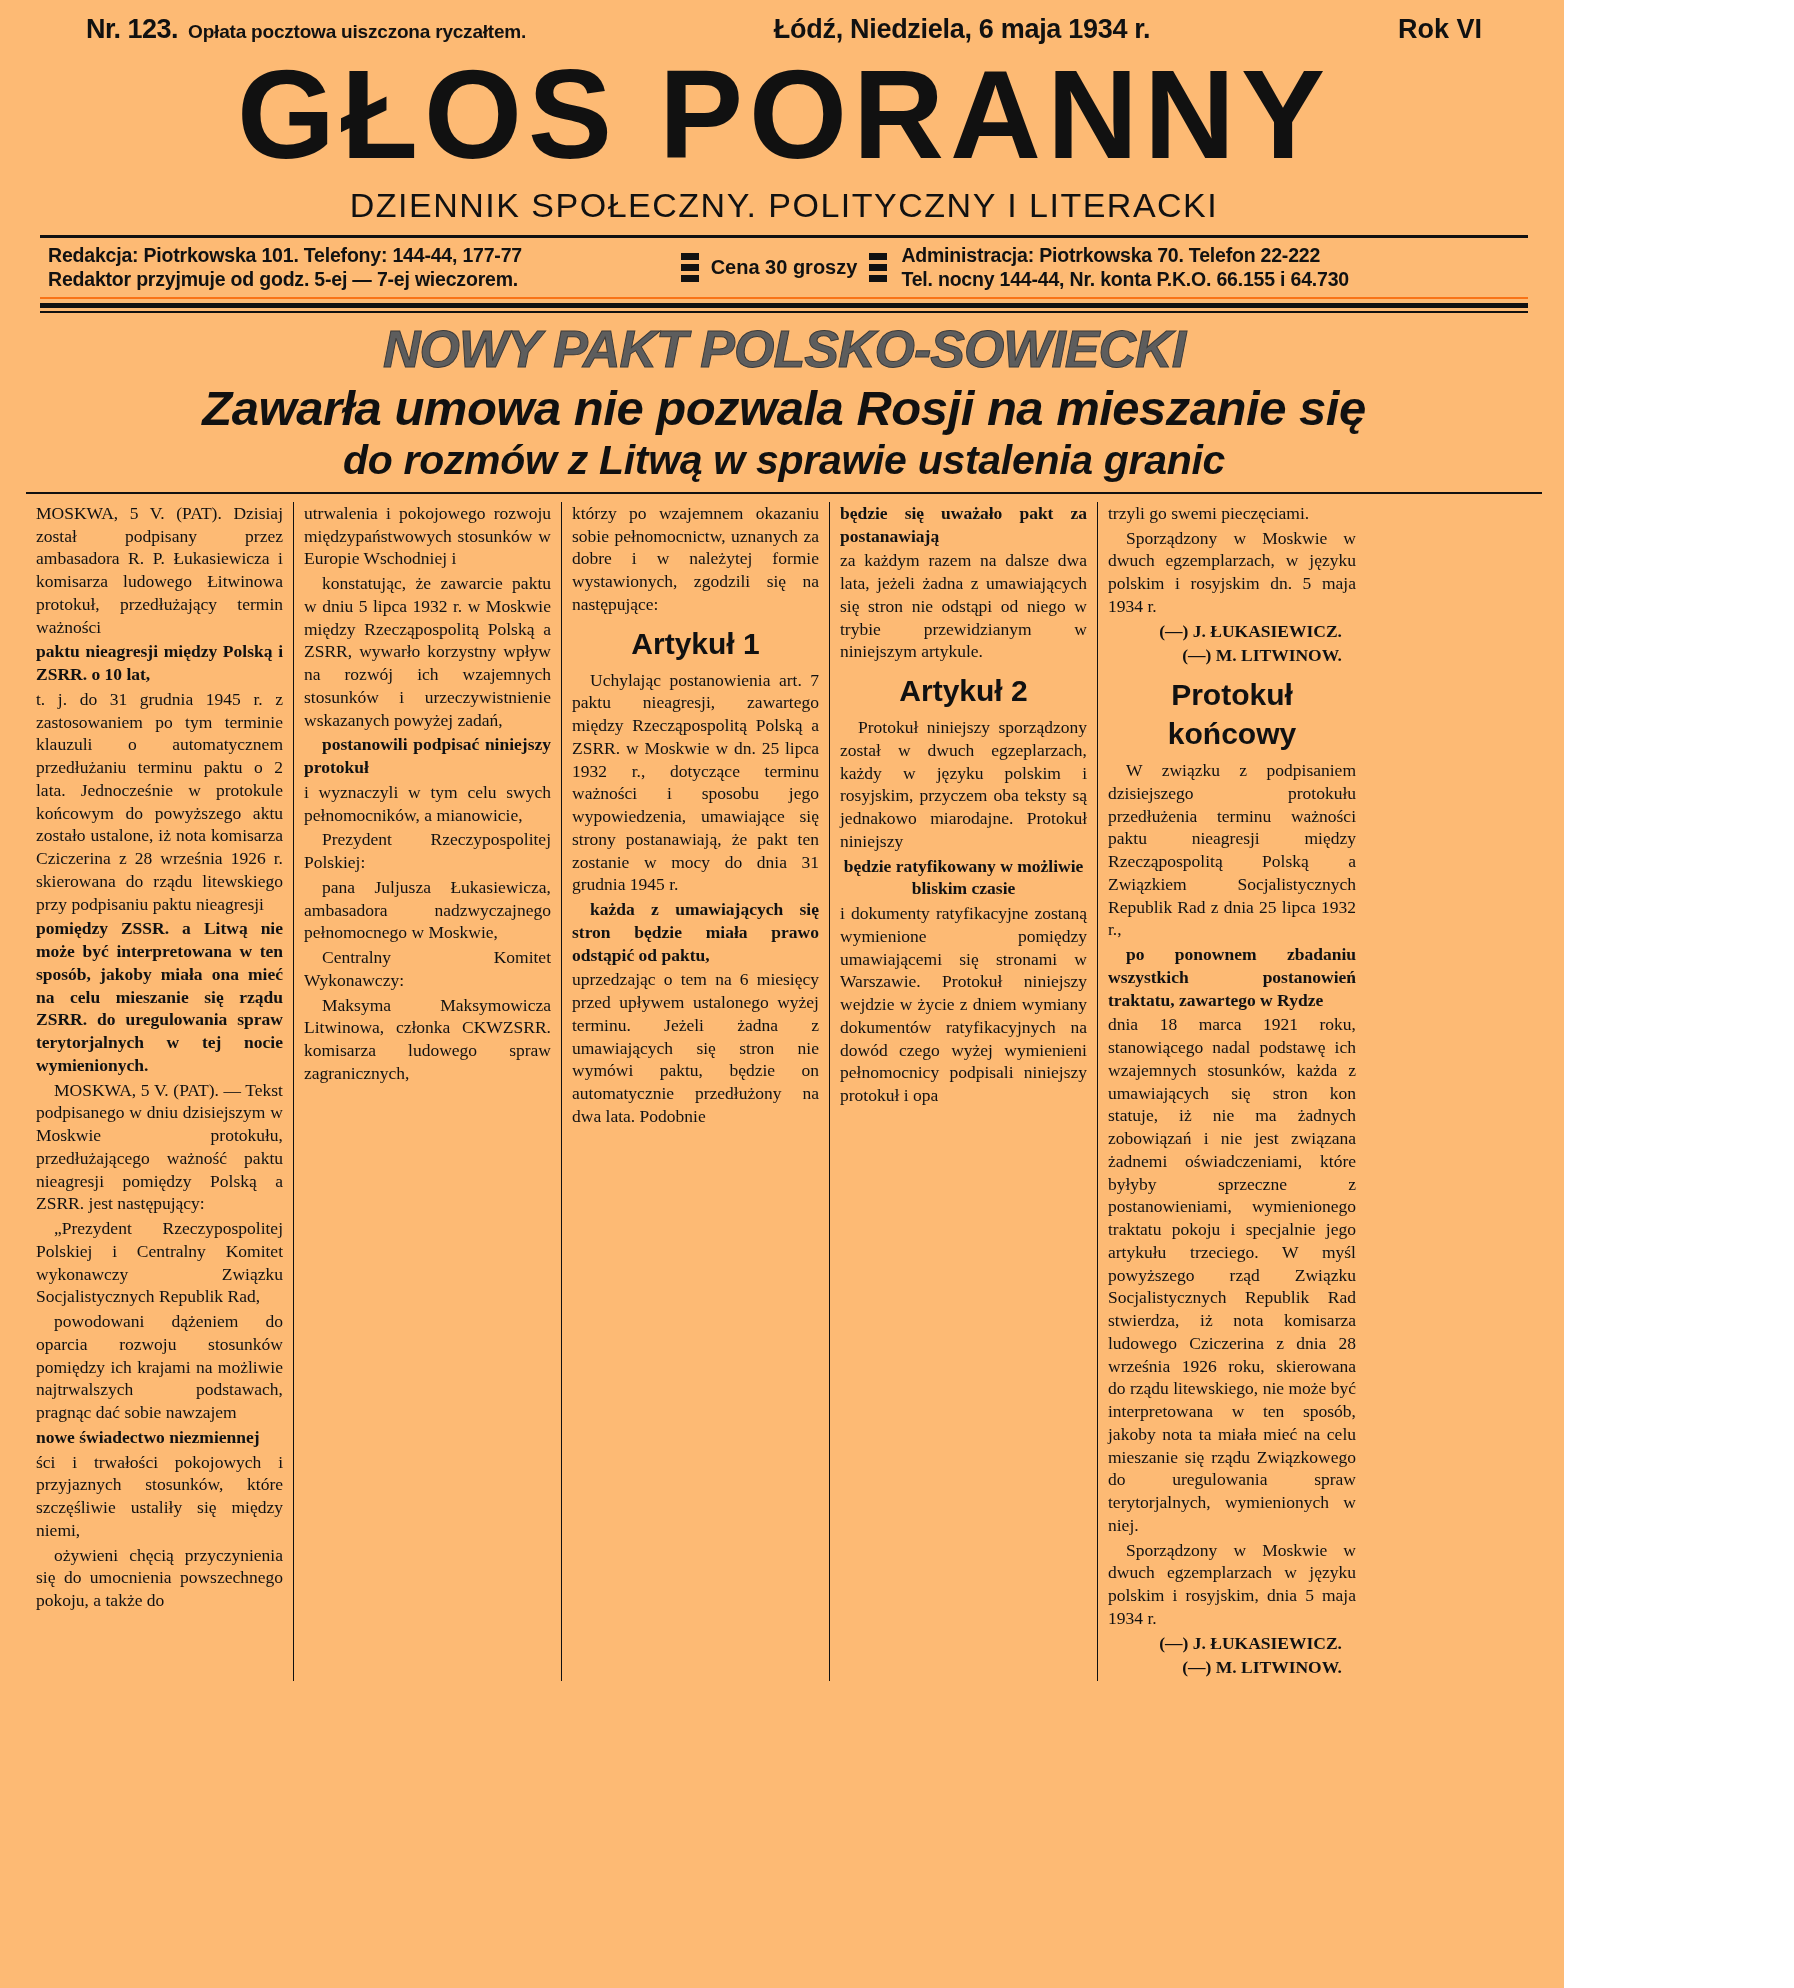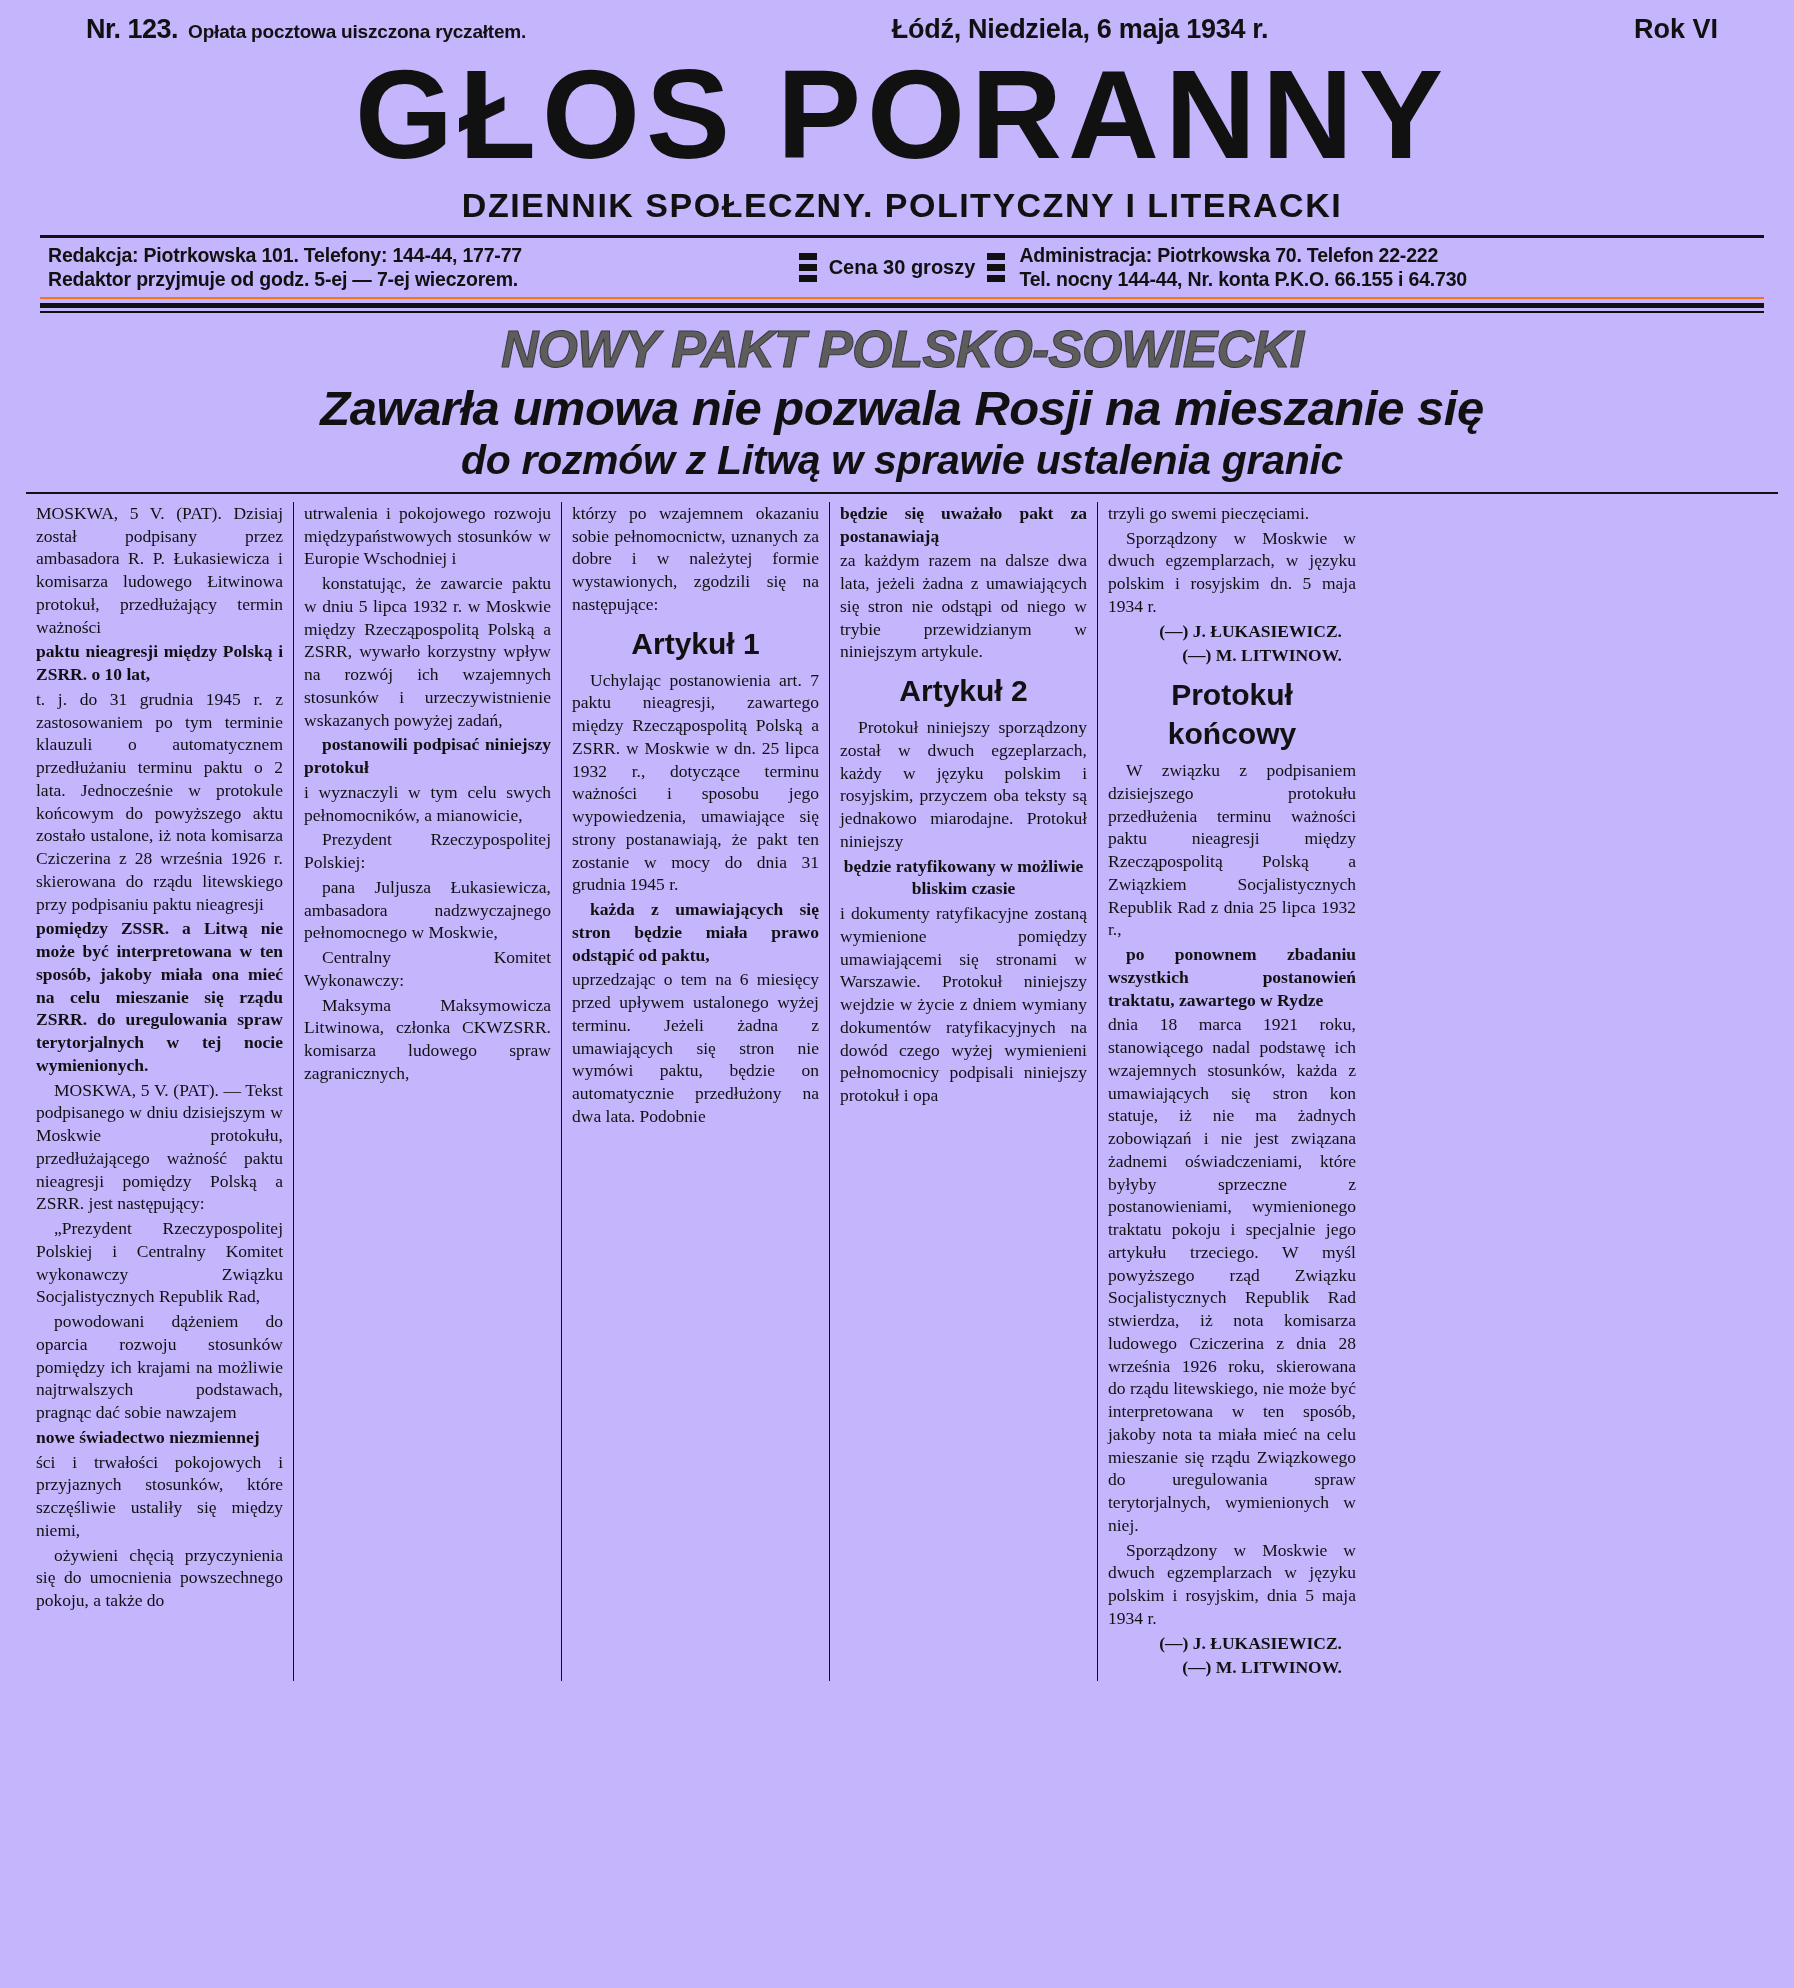--- a/index.html
+++ b/index.html
@@ -3,26 +3,26 @@
 <meta charset="utf-8">
 <style>
   html,body{margin:0;padding:0;background:#fff;}
   body{
     width:1794px;
     font-family:"Liberation Serif", serif;
     color:#111;
     -webkit-font-smoothing:none;
   }
   .page{
-    width:1794px;
+    width:1564px;
     min-height:1988px;
     box-sizing:border-box;
-    padding:10px 16px 0 26px;
+    padding:10px 22px 0 26px;
     position:relative;
-    background:#c4b5fd;
+    background:#fdba74;
   }
 
   
   .topline{
     display:flex;
     align-items:baseline;
     justify-content:space-between;
     font-family:"Liberation Sans", sans-serif;
     padding:4px 60px 2px 60px;
   }
@@ -39,21 +39,21 @@
     font-weight:bold;
     font-size:126px;
     line-height:1.02;
     letter-spacing:6px;
     margin:4px 0 0 0;
     padding:0;
   }
   .subtitle{
     text-align:center;
     font-family:"Liberation Sans", sans-serif;
-    font-weight:bold;
+    font-weight:normal;
     font-size:34px;
     letter-spacing:1.5px;
     margin:6px 0 10px 0;
   }
 
   
   .inforow{
     border-top:3px solid #111;
     border-bottom:2px solid #f97316;
     display:flex;

